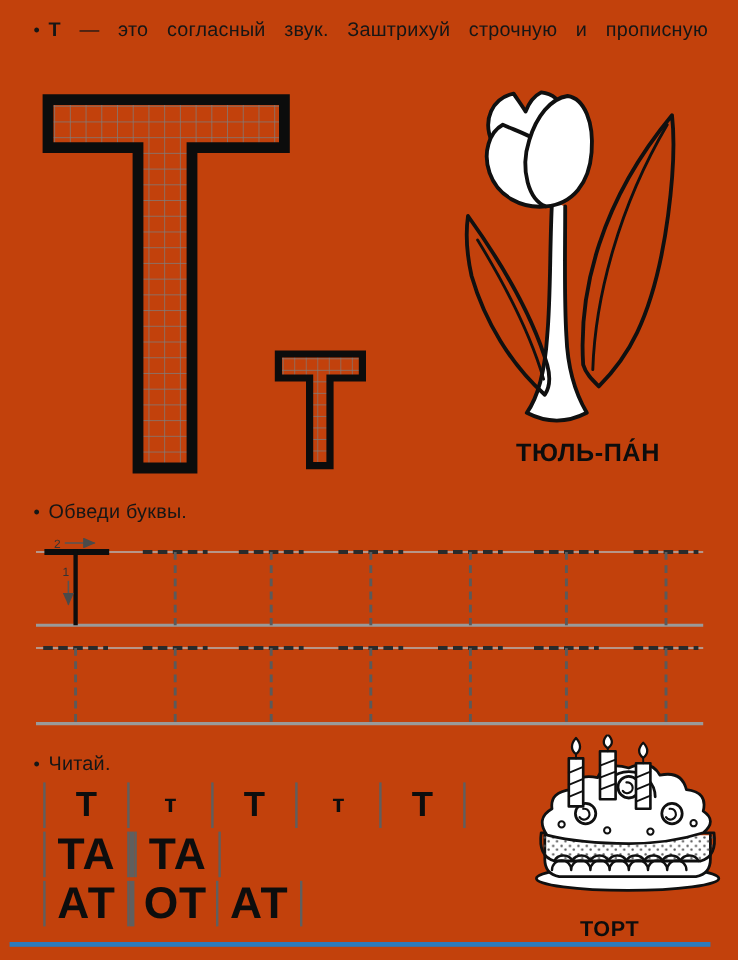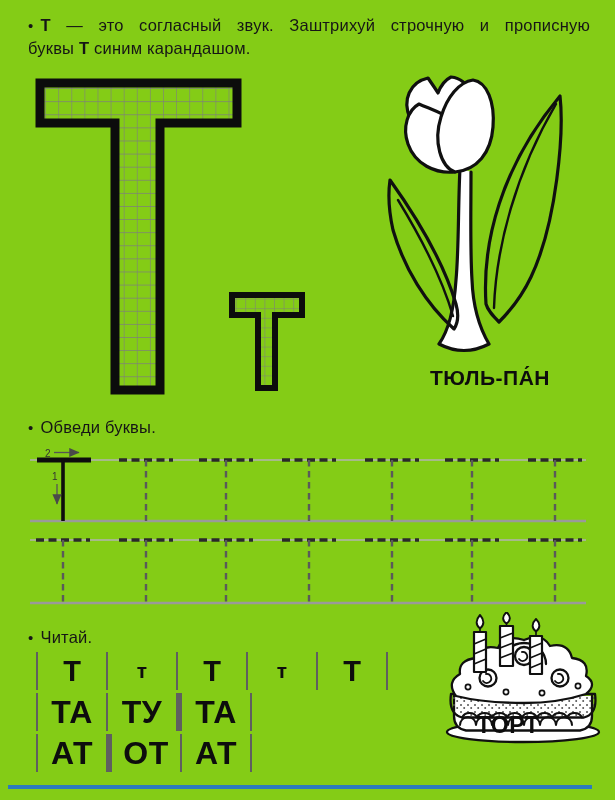--- a/index.html
+++ b/index.html
@@ -1,51 +1,50 @@
 <!DOCTYPE html>
 <html><head>
 <meta charset="utf-8">
 <style>
   html,body{margin:0;padding:0;background:#e8e8e8;}
   .page{
-    position:relative;width:615px;height:800px;background:#84cc16;
+    position:relative;width:615px;height:800px;background:#c2410c;
     font-family:"Liberation Sans","DejaVu Sans",sans-serif;color:#111;
     overflow:hidden;margin:0 auto;
   }
   .abs{position:absolute;}
   
   .instruction{left:28px;top:14px;width:562px;font-size:16.5px;line-height:23px;color:#161616;letter-spacing:.2px;}
   .instruction .l1{text-align:justify;text-align-last:justify;}
   .instruction b{font-weight:700;}
   .bullet{font-size:15px;margin-right:7px;}
   
   .section-head{font-size:16.5px;color:#161616;letter-spacing:.2px;}
   
   .read-table{left:36px;top:652px;}
   .read-row{display:flex;align-items:center;height:38px;margin-bottom:3px;}
   .vbar{width:2px;height:100%;background:#5f5f5f;flex:0 0 auto;}
   .cell{width:68px;text-align:center;font-weight:700;color:#0d0d0d;}
   .cell-big{font-size:29px;}
   .cell-small{font-size:21px;font-weight:700;}
-  .cell-syll{font-size:32px;letter-spacing:.5px;}
+  .cell-syll{font-size:37px;letter-spacing:.5px;}
   
   .pic-label{font-weight:700;color:#0d0d0d;text-align:center;letter-spacing:.5px;}
   .tulip-label{left:402px;top:366px;width:176px;font-size:21px;}
-  .cake-label{left:438px;top:712px;width:140px;font-size:23px;}
+  .cake-label{left:438px;top:764px;width:140px;font-size:18px;}
   .blue-rule{left:8px;top:785px;width:584px;height:4px;background:#2c7bbd;}
   svg{display:block;}
 </style>
 </head>
 <body>
 
 <div class="page">
 
   <div class="abs instruction">
     <div class="l1"><span class="bullet">•</span><b>Т</b> <span>— это согласный звук. Заштрихуй строчную и прописную</span></div>
-    <div class="l2"><span>буквы</span> <b>Т</b> <span>синим карандашом.</span></div>
   </div>
 
   <svg class="abs" style="left:32px;top:75px" width="212" height="322" viewBox="0 0 212 322">
     <defs>
       <pattern id="gbig" width="13.1" height="13.1" patternUnits="userSpaceOnUse">
         <path d="M13.1,0 H0 V13.1" fill="none" stroke="#7d7d7d" stroke-width="1.2"></path>
       </pattern>
     </defs>
     <path d="M8,8 H205 V48 H128 V315 H83 V48 H8 Z" fill="url(#gbig)" stroke="#0c0c0c" stroke-width="9" stroke-linejoin="miter"></path>
   </svg>
@@ -177,21 +176,20 @@
         <div class="vbar"></div>
       <div class="cell cell-small">т</div>
         <div class="vbar"></div>
       <div class="cell cell-big">Т</div>
         <div class="vbar"></div>
     </div>
     <div class="read-row">
       <div class="vbar"></div>
       <div class="cell cell-syll">ТА</div>
         <div class="vbar"></div>
-      <div class="cell cell-syll">ТУ</div>
         <div class="vbar"></div>
         <div class="vbar"></div>
         <div class="vbar"></div>
       <div class="cell cell-syll">ТА</div>
         <div class="vbar"></div>
     </div>
     <div class="read-row">
       <div class="vbar"></div>
       <div class="cell cell-syll">АТ</div>
         <div class="vbar"></div>

